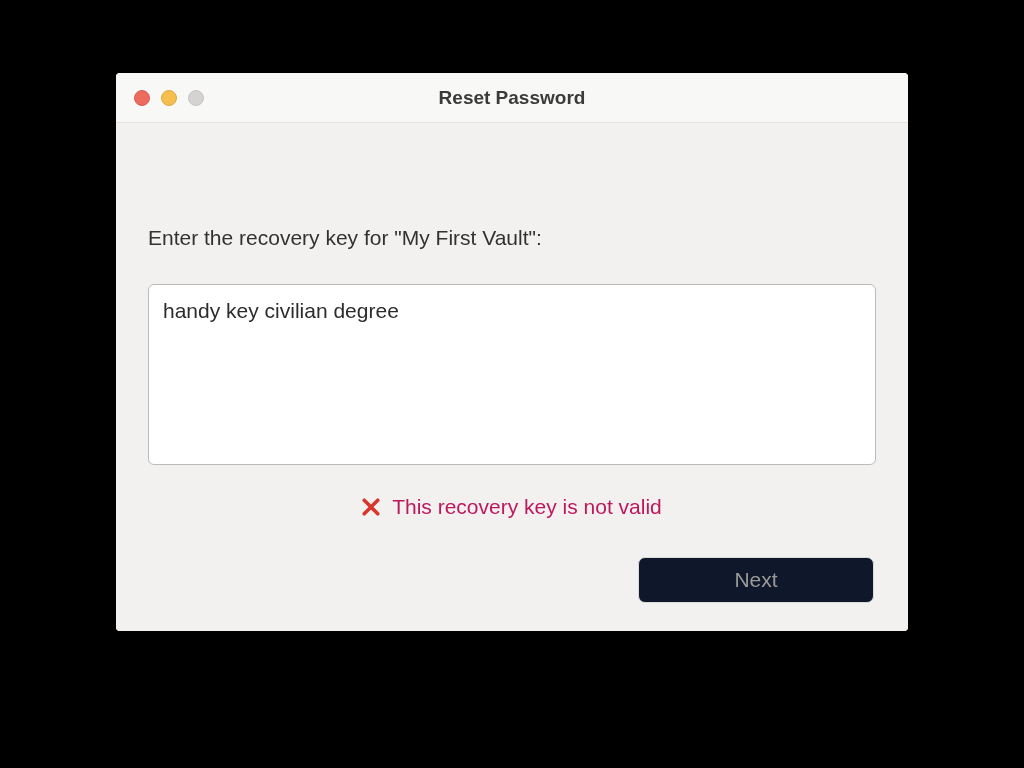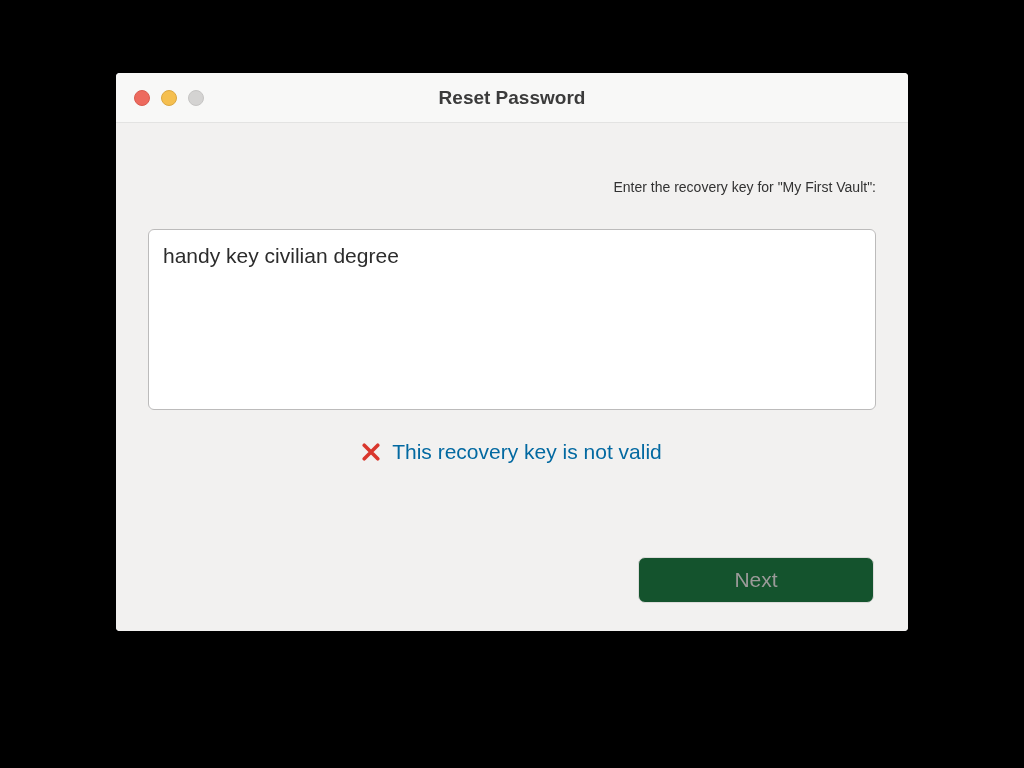--- a/index.html
+++ b/index.html
@@ -71,24 +71,25 @@
       pointer-events: none;
     }
     .content {
       flex: 1;
       padding: 56px 32px 24px 32px;
       display: flex;
       flex-direction: column;
       background: #f2f1f0;
     }
     .prompt-label {
-      text-align: right;
-      font-size: 14px;
+      text-align: left;
+      font-size: 21px;
       color: #323232;
       margin-bottom: 34px;
+      margin-top: 47px;
     }
     .recovery-input {
       width: 100%;
       height: 181px;
       border: 1px solid #bcbbbb;
       border-radius: 6px;
       background: #ffffff;
       font-size: 21px;
       font-family: inherit;
       color: #2c2c2c;
@@ -97,21 +98,21 @@
       outline: none;
       line-height: 1.35;
     }
     .validation-row {
       margin-top: 30px;
       display: flex;
       align-items: center;
       justify-content: center;
       gap: 12px;
       font-size: 21px;
-      color: #0369a1;
+      color: #be185d;
     }
     .error-icon {
       width: 18px;
       height: 18px;
       display: inline-flex;
       align-items: center;
       justify-content: center;
       flex-shrink: 0;
     }
     .error-icon svg {
@@ -132,21 +133,21 @@
       height: 46px;
       border-radius: 7px;
       font-size: 21px;
       font-family: inherit;
       background: #ffffff;
       border: 1px solid #d4d3d2;
       color: #333333;
       cursor: pointer;
     }
     .btn.disabled {
-      background: #14532d;
+      background: #0f172a;
       color: #9b9a99;
       border: 1px solid #dcdbda;
       cursor: default;
     }
   </style>
 </head>
 <body>
 
 <div class="window">
 

